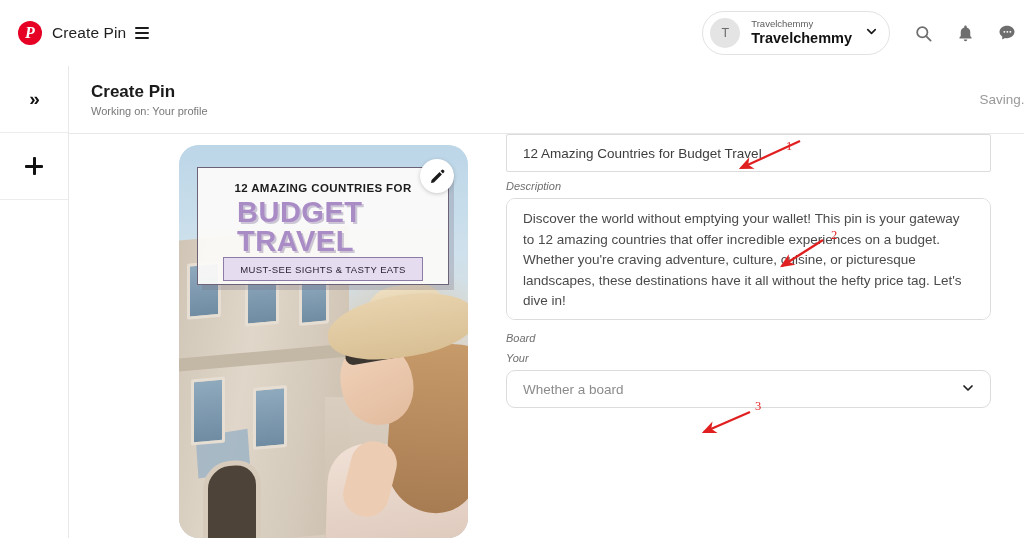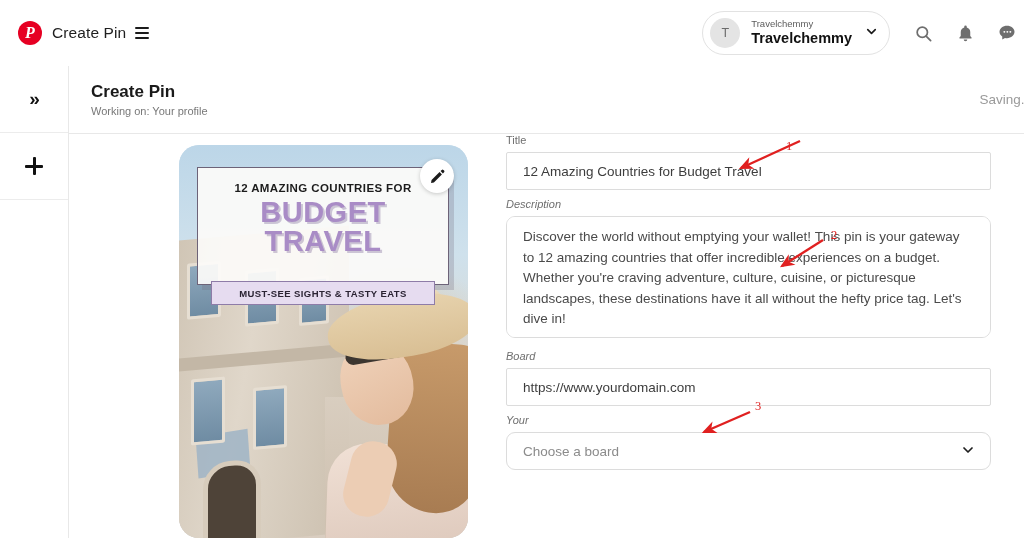--- a/index.html
+++ b/index.html
@@ -224,30 +224,31 @@
     background: rgba(252,251,249,.93);
     border: 1.5px solid #6d6378;
     box-shadow: 5px 5px 0 rgba(120,110,130,.28);
   }
   .oc-line1 {
     margin-top: 14px; text-align: center;
     font-size: 11.5px; font-weight: bold; color: #1c1c1c;
     letter-spacing: .4px;
   }
   .oc-line2 {
-    margin-top: 4px; text-align: center;
+    margin-top: 4px; text-align: left;
     font-size: 29px; font-weight: bold; color: #a98cc6;
     letter-spacing: .5px; line-height: 1;
     text-shadow: 2px 2px 0 rgba(120,100,150,.35);
+    padding-left: 39px;
   }
   .oc-badge {
-    margin: 25px auto 0; width: 224px; height: 24px;
+    margin: 1px auto 0; width: 200px; height: 24px;
     background: #e6dcf0; border: 1.5px solid #8e7ca8;
     display: flex; align-items: center; justify-content: center;
-    font-size: 9.5px; font-weight: bold; color: #2a2333; letter-spacing: .4px;
+    font-size: 9.5px; font-weight: normal; color: #2a2333; letter-spacing: .4px;
   }
   .edit-fab {
     position: absolute; right: 14px; top: 14px;
     width: 34px; height: 34px; border-radius: 50%;
     background: #fff;
     display: flex; align-items: center; justify-content: center;
     box-shadow: 0 1px 4px rgba(0,0,0,.2);
   }
 
   
@@ -388,32 +389,30 @@
     <div class="edit-fab">
       <svg width="17" height="17" viewBox="0 0 24 24" fill="#1b1b1b">
         <path d="M3.6 17.1 14.9 5.8l3.3 3.3L6.9 20.4l-4 .7z"></path>
         <path d="M16.3 4.4 18 2.7a1.6 1.6 0 0 1 2.3 0l1 1a1.6 1.6 0 0 1 0 2.3l-1.7 1.7z"></path>
       </svg>
     </div>
   </div>
 
   <div class="form-col">
 
-    <div class="field-label">Title</div>
     <input class="txt-input" type="text" value="12 Amazing Countries for Budget Travel" placeholder="Add your title" style="">
 
     <div class="field-label mt">Description</div>
     <textarea class="txt-area" placeholder="Tell everyone what your Pin is about" style="">Discover the world without emptying your wallet! This pin is your gateway to 12 amazing countries that offer incredible experiences on a budget. Whether you're craving adventure, culture, cuisine, or picturesque landscapes, these destinations have it all without the hefty price tag. Let's dive in!</textarea>
 
     <div class="field-label mt">Board</div>
-    <input class="txt-input" type="text" value="https://www.yourdomain.com" placeholder="Add a destination link" style="">
 
     <div class="field-label mt">Your</div>
     <div class="select-box">
-      <span>Choose a board</span>
+      <span>Whether a board</span>
       <span class="sel-chev">
         <svg width="16" height="16" viewBox="0 0 24 24" fill="none" stroke="currentColor" stroke-width="2.6" stroke-linecap="round" stroke-linejoin="round">
           <polyline points="6 9 12 15 18 9"></polyline>
         </svg>
       </span>
     </div>
   </div>
 </div>
 
 <svg class="anno" style="left:0;top:0;width:1024px;height:538px;">

